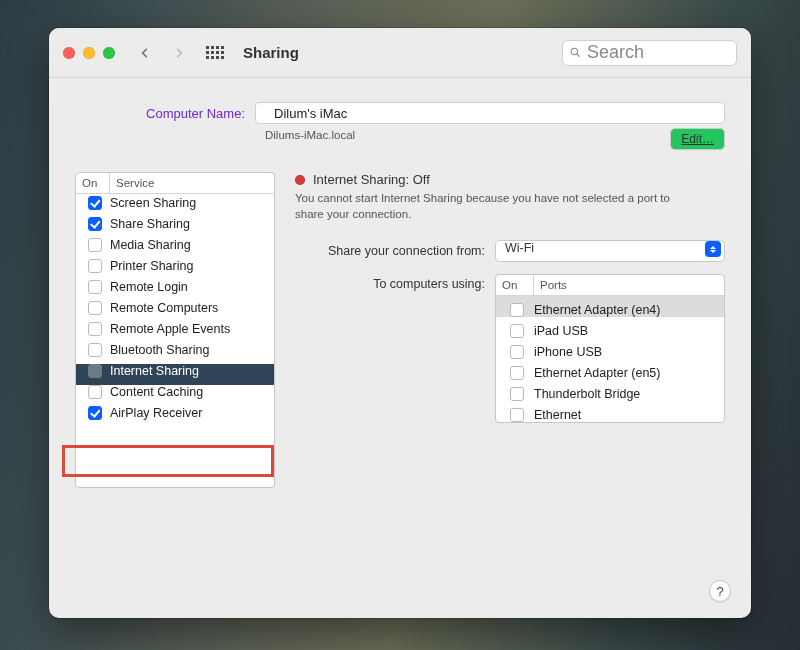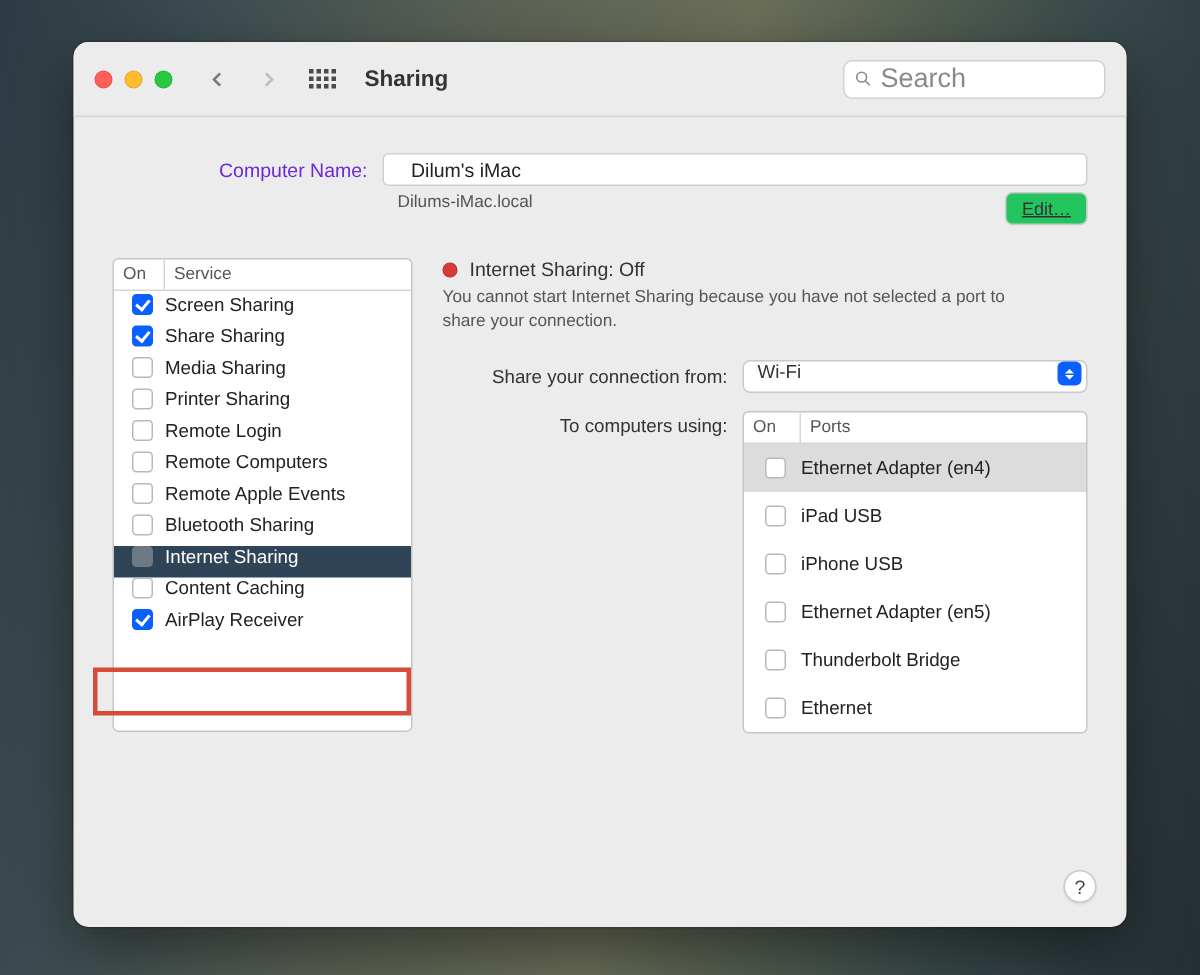--- a/index.html
+++ b/index.html
@@ -67,21 +67,21 @@
   .select { flex:1; height:22px; border:1px solid #c9c9c9; border-radius:5px; background:#fff; display:flex; justify-content:space-between; padding:0 3px 0 9px; font-size:12.5px; }
   .select .arrows { width:16px; height:16px; border-radius:4px; background:#0a60ff; display:flex; flex-direction:column; align-items:center; justify-content:center; gap:1px; }
   .select .arrows span { width:0; height:0; border-left:3px solid transparent; border-right:3px solid transparent; }
   .select .arrows .up { border-bottom:3px solid #fff; }
   .select .arrows .dn { border-top:3px solid #fff; }
 
   .ports { flex:1; border:1px solid #c6c6c6; border-radius:4px; background:#fff; }
   .ports .hdr { display:flex; font-size:11.5px; color:#555; border-bottom:1px solid #d6d6d6; }
   .ports .hdr .col-on { width:38px; padding:4px 6px; border-right:1px solid #d6d6d6; }
   .ports .hdr .col-pt { flex:1; padding:4px 6px; }
-  .prow { display:flex; align-items:center; height:32px; font-size:12.5px; padding-left:4px; color:#222; }
+  .prow { display:flex; align-items:flex-end; height:21px; font-size:12.5px; padding-left:4px; color:#222; }
   .prow .ck { width:34px; display:flex; justify-content:center; }
   .prow.sel { background:#dcdcdc; }
 
   .helpbtn { position:absolute; right:20px; bottom:16px; width:22px; height:22px; border-radius:50%; background:#fff; border:1px solid #c9c9c9; display:flex; align-items:center; justify-content:center; font-size:13px; color:#444; box-shadow:0 1px 1px rgba(0,0,0,0.08); }
 </style>
 </head>
 <body>
 
 <div class="backdrop"></div>
 

